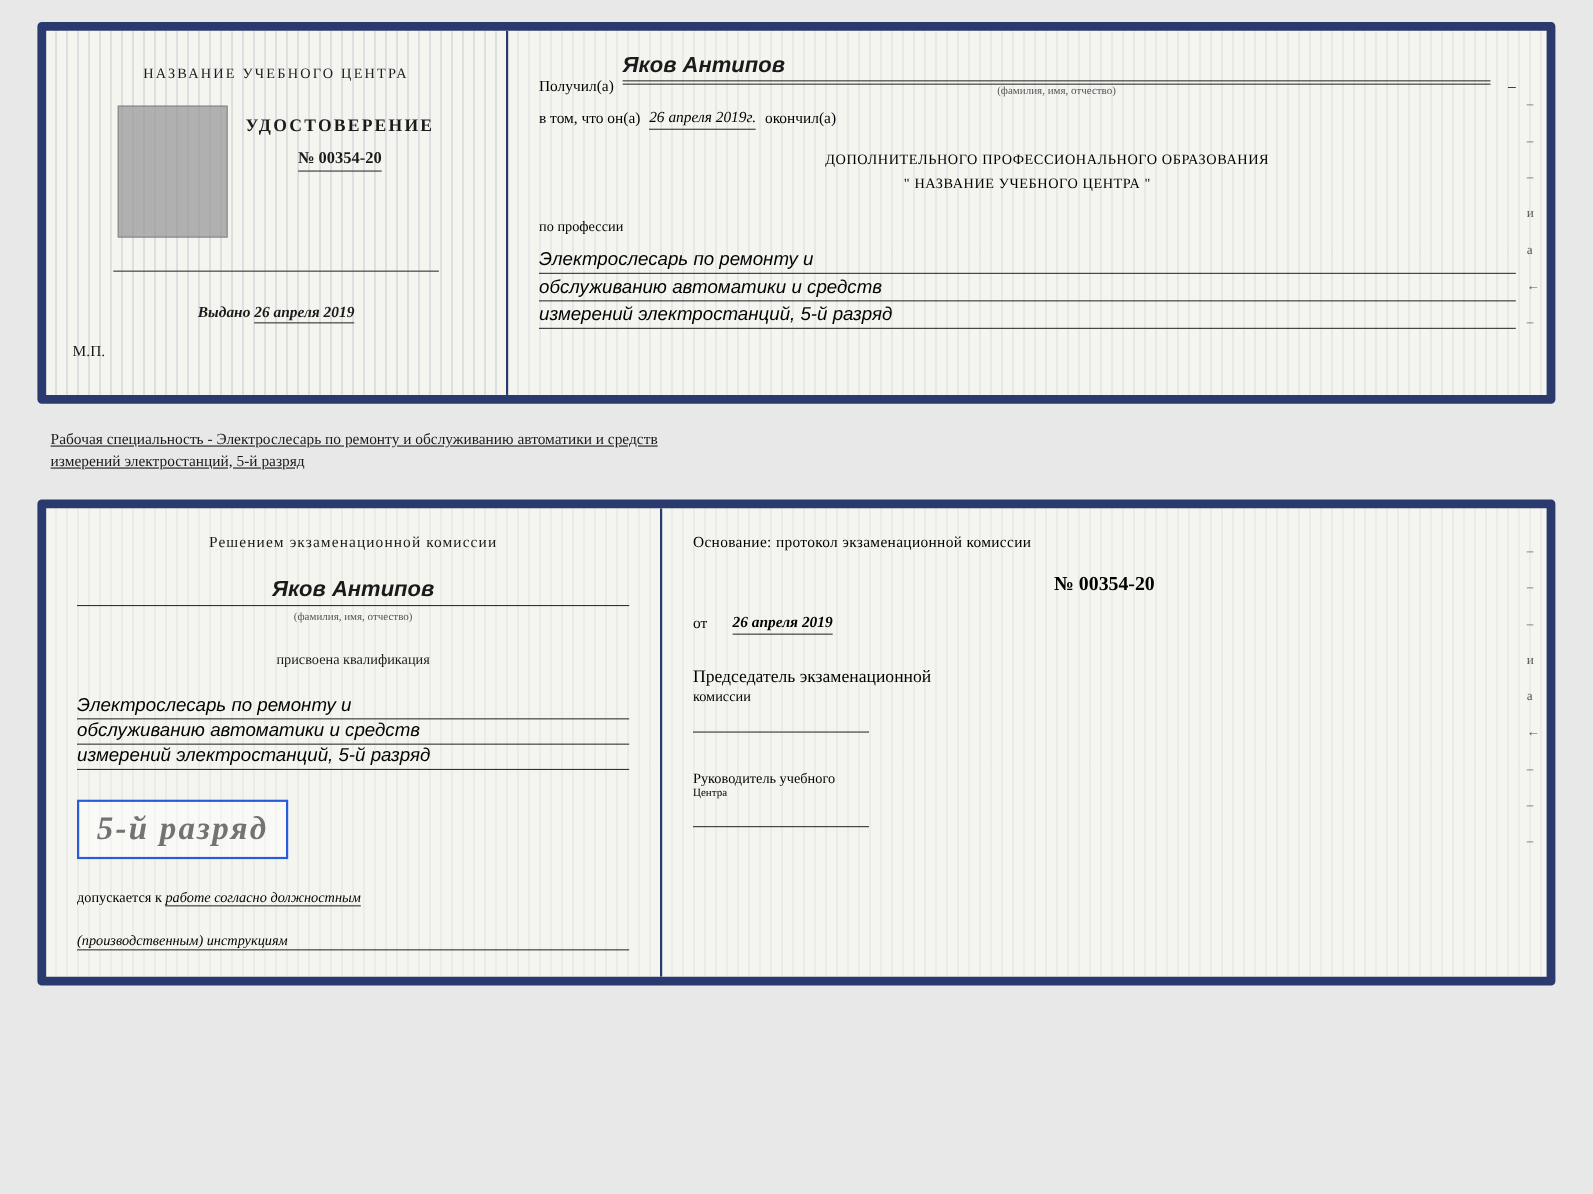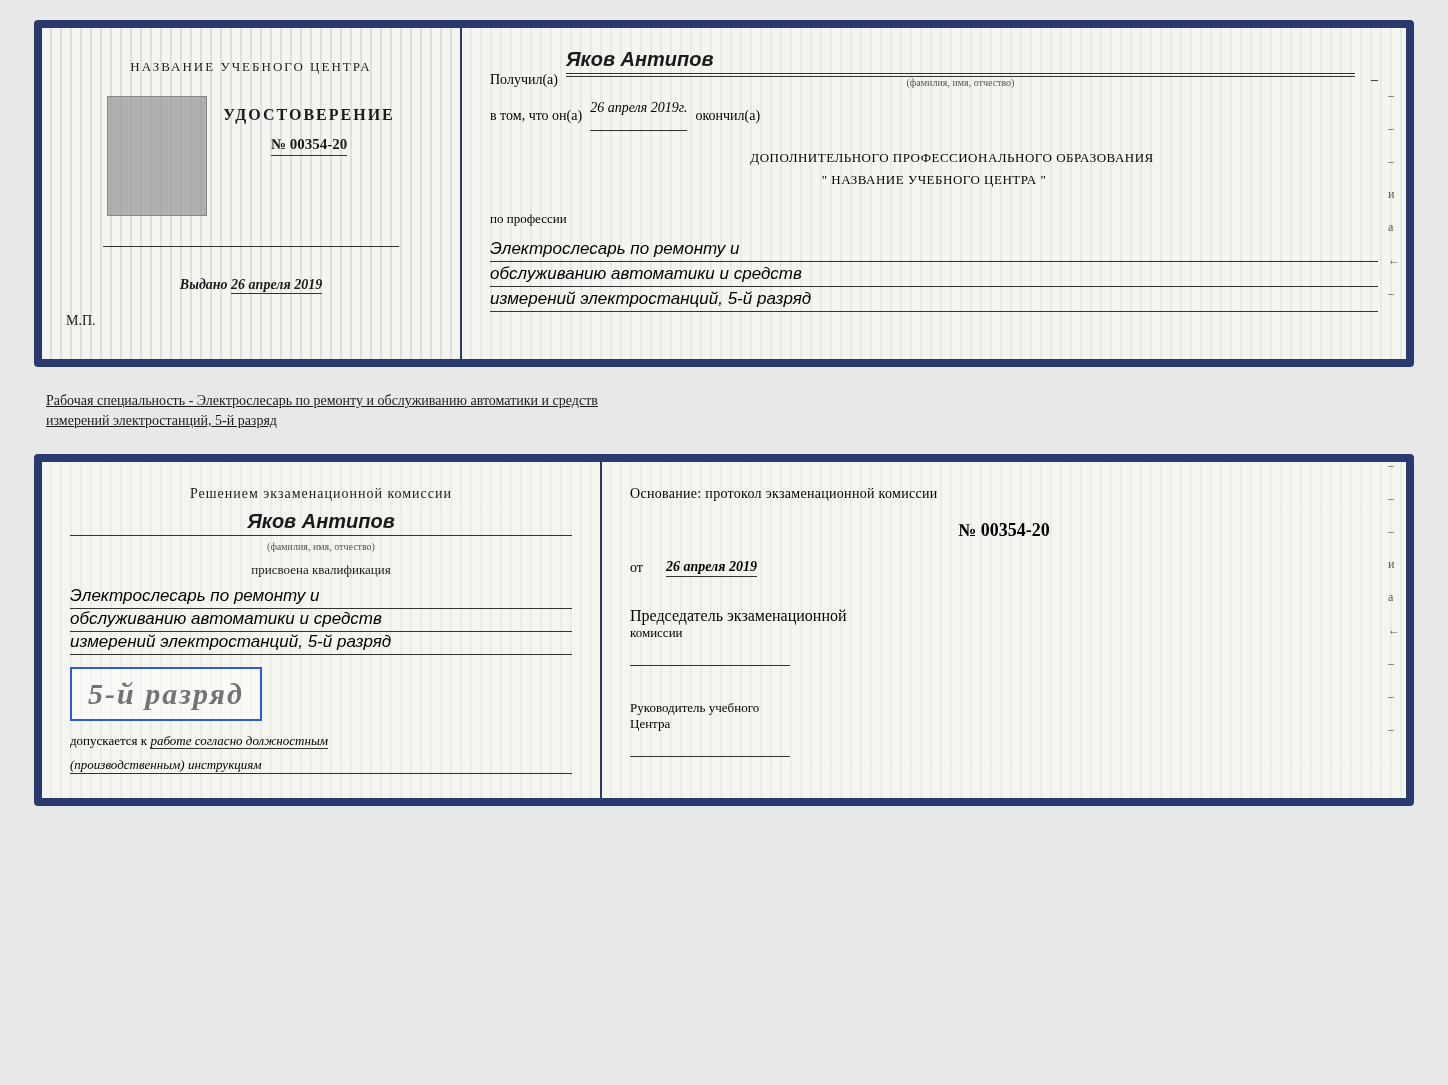--- a/index.html
+++ b/index.html
@@ -199,21 +199,21 @@
       pointer-events: none;
     }
 
     .bottom-left {
       width: 560px;
       min-width: 560px;
       border-right: 2px solid #2a3a6e;
       padding: 24px 28px;
       display: flex;
       flex-direction: column;
-      gap: 8px;
+      gap: 23px;
       position: relative;
     }
 
     .bottom-right {
       flex: 1;
       padding: 24px 28px;
       display: flex;
       flex-direction: column;
       gap: 14px;
       position: relative;
@@ -276,21 +276,21 @@
         <div style="display:flex; flex-direction:column; flex:1;">
           <span class="receiver-name" style="font-family:'Segoe UI',sans-serif; font-size:20px; font-style:italic; font-weight:600; border-bottom:1px solid #333; padding-bottom:2px; display:inline-block;">Яков Антипов</span>
           <span class="fio-hint" style="font-size:10px; color:#555; text-align:center;">(фамилия, имя, отчество)</span>
         </div>
         <span style="font-size:14px; margin-left:8px;">–</span>
       </div>
     </div>
 
     <div style="display:flex; align-items:center; gap:8px; font-size:14px;">
       <span>в том, что он(а)</span>
-      <span class="date-signed" style="font-style:italic; border-bottom:1px solid #333; padding-bottom:14px;">26 апреля 2019г.</span>
+      <span class="date-signed" style="font-style:italic; border-bottom:1px solid #333; padding-bottom:1px;">26 апреля 2019г.</span>
       <span>окончил(а)</span>
     </div>
 
     <div style="text-align:center; line-height:1.7; margin: 4px 0;">
       <div style="font-size:13px; text-transform:uppercase; letter-spacing:0.5px;margin-left:36px;">ДОПОЛНИТЕЛЬНОГО ПРОФЕССИОНАЛЬНОГО ОБРАЗОВАНИЯ</div>
       <div style="font-size:13px; text-transform:uppercase; letter-spacing:0.5px;">"  НАЗВАНИЕ УЧЕБНОГО ЦЕНТРА  "</div>
     </div>
 
     <div style="font-size:13px; margin-top:4px;">по профессии</div>
 
@@ -361,21 +361,21 @@
     </div>
 
     <div style="margin-top:16px;">
       <div style="font-size:16px;">Председатель экзаменационной</div>
       <div style="font-size:13px;">комиссии</div>
       <div style="border-bottom:1px solid #333; width:160px; margin-top:24px;"></div>
     </div>
 
     <div style="margin-top:20px;">
       <div style="font-size:13px;">Руководитель учебного</div>
-      <div style="font-size:13px;">Центра</div>
+      <div style="font-size:10px;">Центра</div>
       <div style="border-bottom:1px solid #333; width:160px; margin-top:24px;"></div>
     </div>
 
     <div class="right-side-marks" style="top:40%;">
       <span>–</span>
       <span>–</span>
       <span>–</span>
       <span>и</span>
       <span>а</span>
       <span>←</span>

